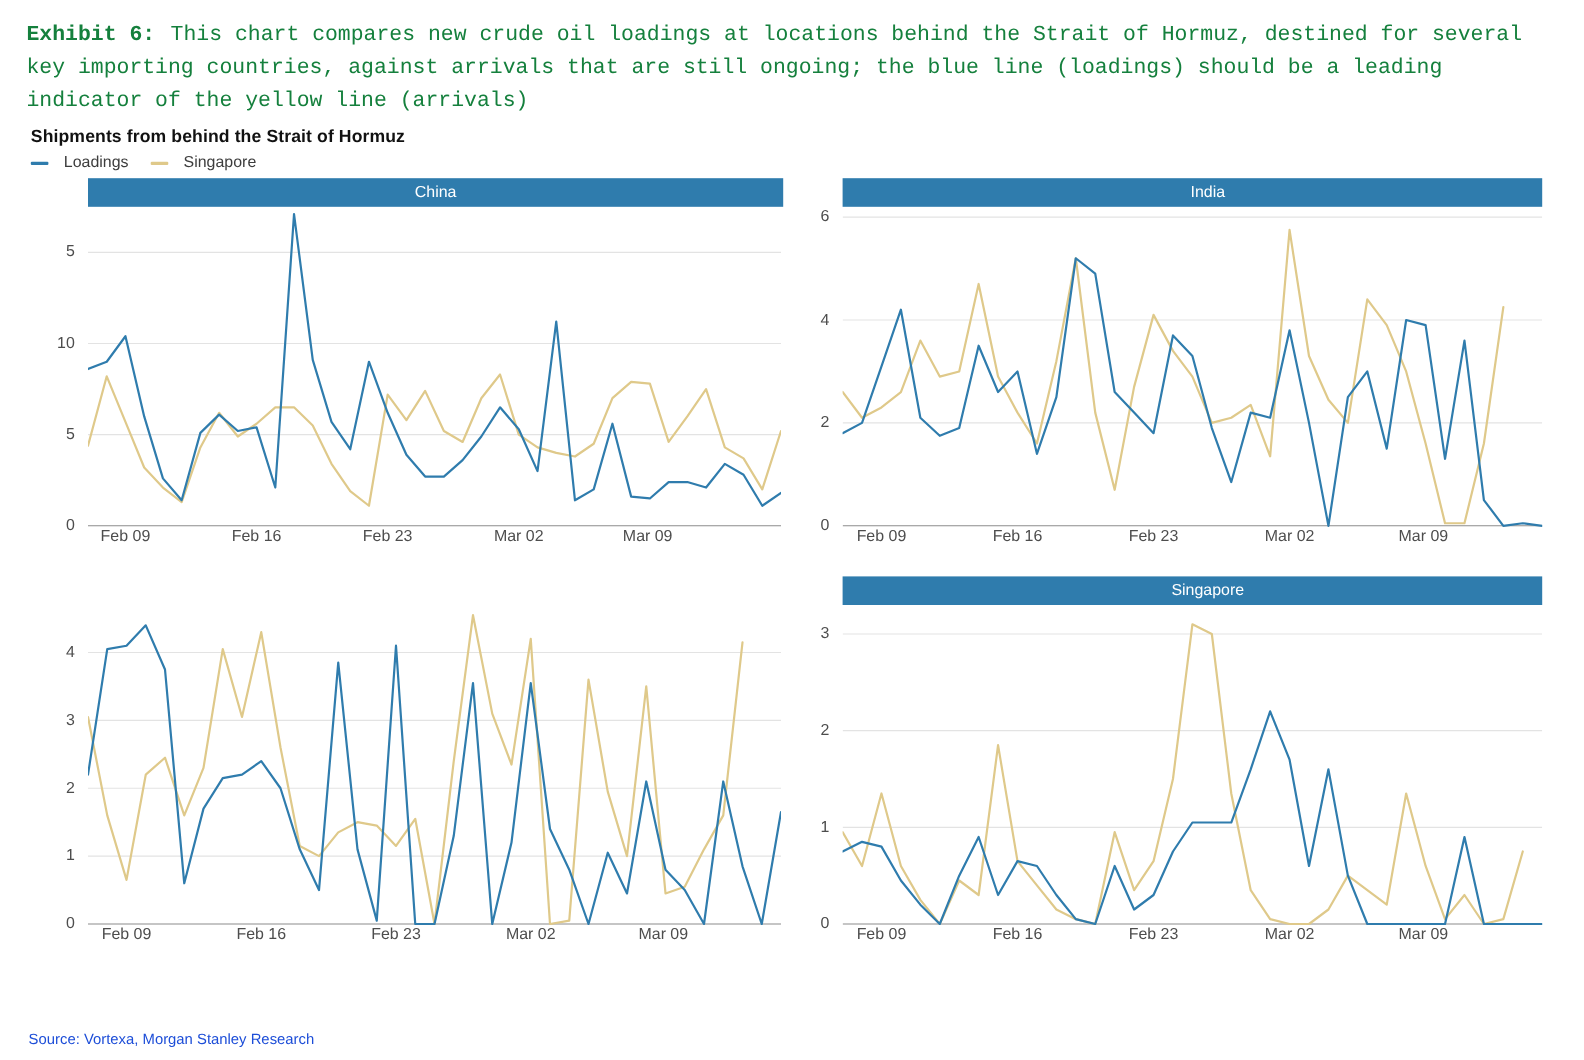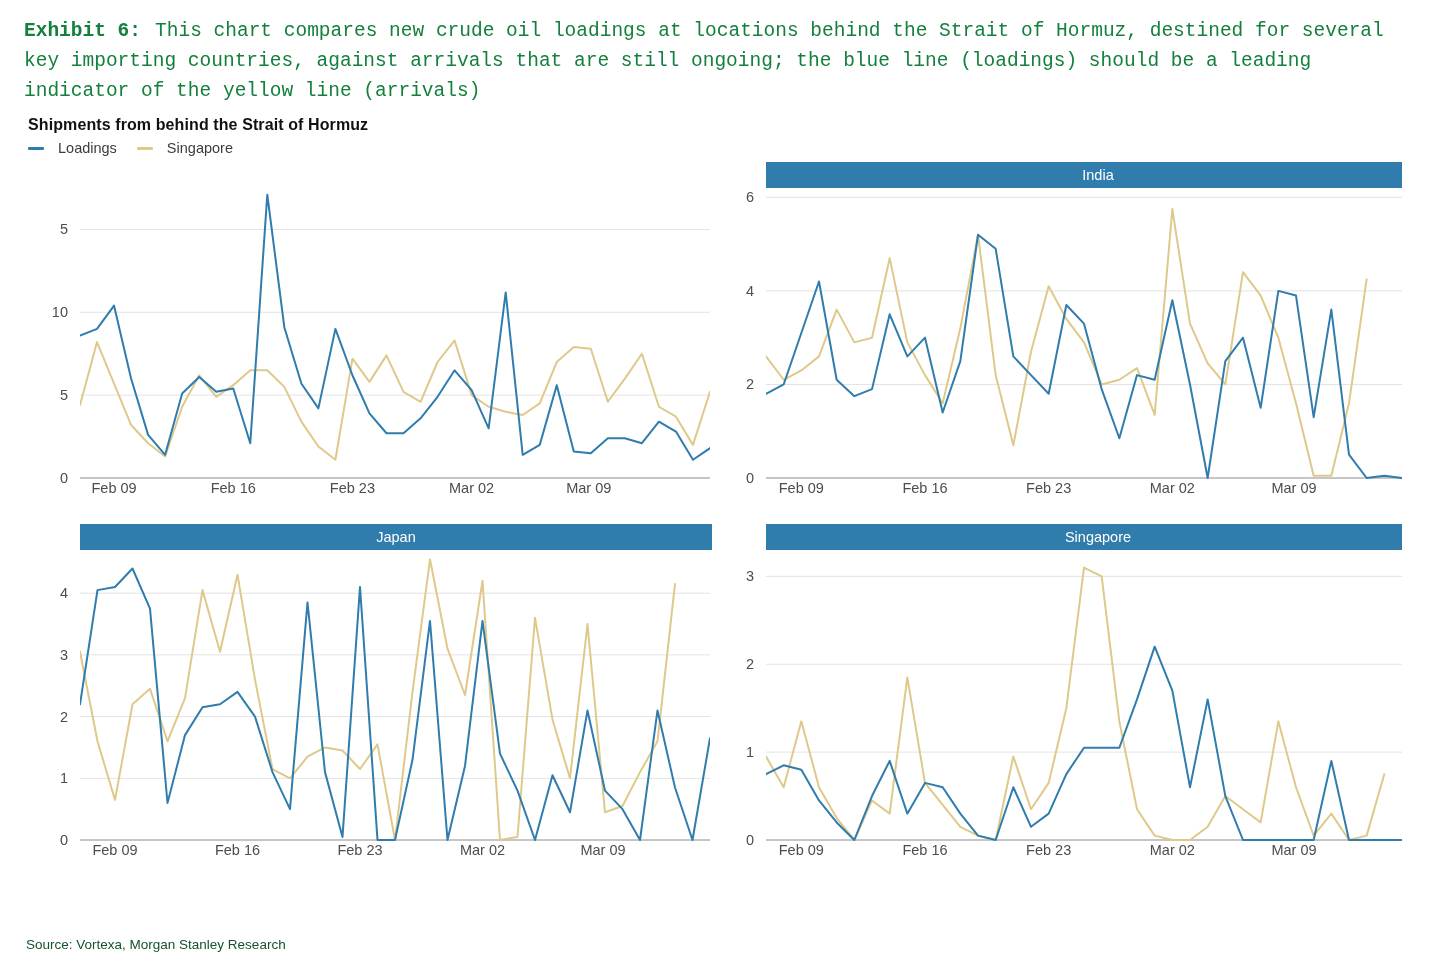--- a/index.html
+++ b/index.html
@@ -136,21 +136,21 @@
     transform: translateX(-50%);
     font-size: 14.5px;
     color: #4d4d4d;
     white-space: nowrap;
   }
   .source {
     position: absolute;
     left: 26px;
     bottom: 12px;
     font-size: 13.5px;
-    color: #14532d;
+    color: #1d4ed8;
   }
 </style>
 </head>
 <body>
 
 <div class="page">
 
   <div class="exhibit-caption">
     <span class="lbl">Exhibit 6:</span><span>This chart compares new crude oil loadings at locations behind the Strait of Hormuz, destined for several key importing countries, against arrivals that are still ongoing; the blue line (loadings) should be a leading indicator of the yellow line (arrivals)</span>
   </div>
@@ -163,20 +163,21 @@
       <span>Loadings</span>
     </div>
     <div class="legend-item">
       <span class="legend-swatch" style="background:#dfc98a"></span>
       <span>Singapore</span>
     </div>
   </div>
 
   <div class="panels">
     <div class="panel left">
+      <div class="panel-header">China</div>
       <div class="ylabels" id="y0">
           <div class="ylabel" style="top:290.00px">0</div>
           <div class="ylabel" style="top:207.14px">5</div>
           <div class="ylabel" style="top:124.29px">10</div>
           <div class="ylabel" style="top:41.43px">5</div>
         </div>
       <div class="plot" id="p0">
           <svg width="630" height="291" viewBox="0 0 630 291">
             <line x1="0" y1="290.00" x2="630" y2="290.00" stroke="#8c8c8c" stroke-width="1"></line>
             <line x1="0" y1="207.14" x2="630" y2="207.14" stroke="#e3e3e3" stroke-width="1"></line>
@@ -214,21 +215,20 @@
         </div>
       <div class="xlabels" id="x1">
           <div class="xlabel" style="left:35.33px;">Feb 09</div>
           <div class="xlabel" style="left:159.00px;">Feb 16</div>
           <div class="xlabel" style="left:282.67px;">Feb 23</div>
           <div class="xlabel" style="left:406.33px;">Mar 02</div>
           <div class="xlabel" style="left:528.00px;">Mar 09</div>
         </div>
     </div>
     <div class="panel left">
-      <div class="panel-header">Japan</div>
       <div class="ylabels" id="y2">
           <div class="ylabel" style="top:290.00px">0</div>
           <div class="ylabel" style="top:228.30px">1</div>
           <div class="ylabel" style="top:166.60px">2</div>
           <div class="ylabel" style="top:104.89px">3</div>
           <div class="ylabel" style="top:43.19px">4</div>
         </div>
       <div class="plot" id="p2">
           <svg width="630" height="291" viewBox="0 0 630 291">
             <line x1="0" y1="290.00" x2="630" y2="290.00" stroke="#8c8c8c" stroke-width="1"></line>

